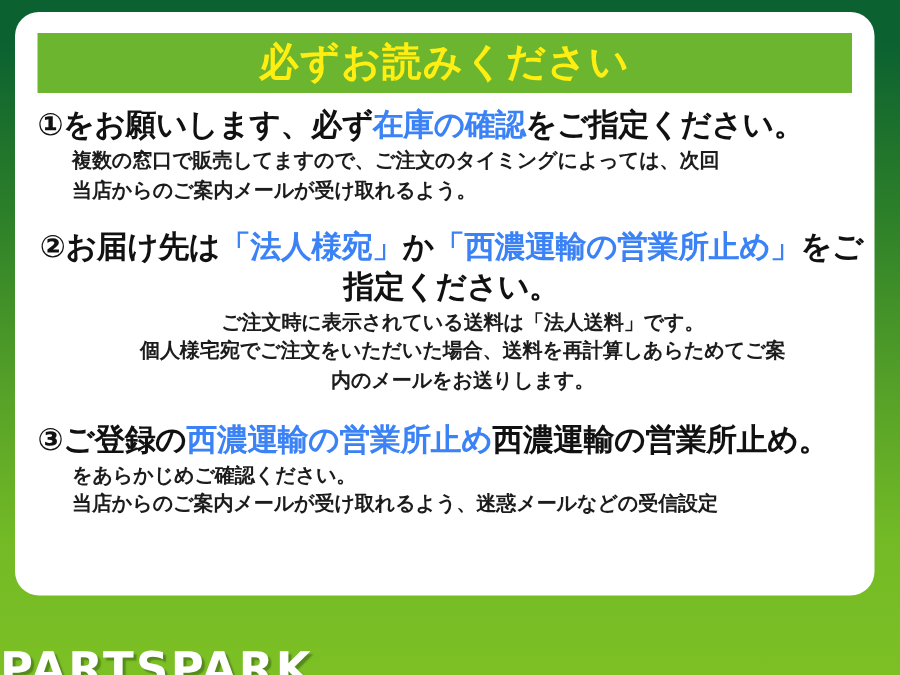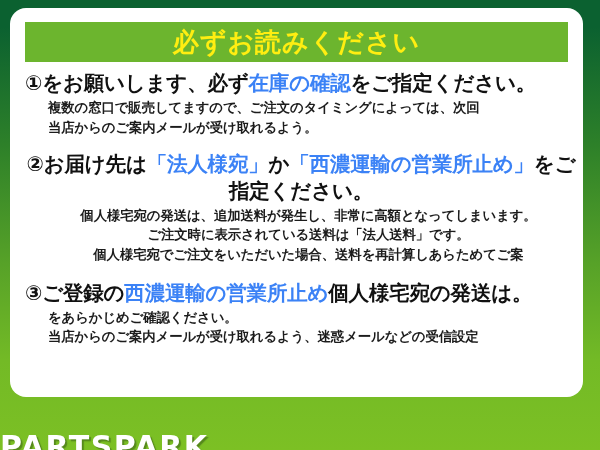--- a/index.html
+++ b/index.html
@@ -139,29 +139,29 @@
           <div>複数の窓口で販売してますので、ご注文のタイミングによっては、次回</div>
           <div>当店からのご案内メールが受け取れるよう。</div>
         </div>
       </div>
 
       <div class="section" id="s2">
         <div class="head wrap">
           <span>②</span><span>お届け先は</span><span class="hl">「法人様宛」</span><span>か</span><span class="hl">「西濃運輸の営業所止め」</span><span>をご指定ください。</span>
         </div>
         <div class="body-text">
-          <div>個人様宅宛の発送は、追加送料が発生し、非常に高額となってしまいます。</div>
           <div>ご注文時に表示されている送料は「法人送料」です。</div>
           <div>個人様宅宛でご注文をいただいた場合、送料を再計算しあらためてご案</div>
+          <div>内のメールをお送りします。</div>
         </div>
       </div>
 
       <div class="section" id="s3">
         <div class="head">
-          <span>③</span><span>ご登録の</span><span class="hl">西濃運輸の営業所止め</span><span>個人様宅宛の発送は。</span>
+          <span>③</span><span>ご登録の</span><span class="hl">西濃運輸の営業所止め</span><span>西濃運輸の営業所止め。</span>
         </div>
         <div class="body-text">
           <div>をあらかじめご確認ください。</div>
           <div>当店からのご案内メールが受け取れるよう、迷惑メールなどの受信設定</div>
         </div>
       </div>
 
     </div>
   </div>
 

